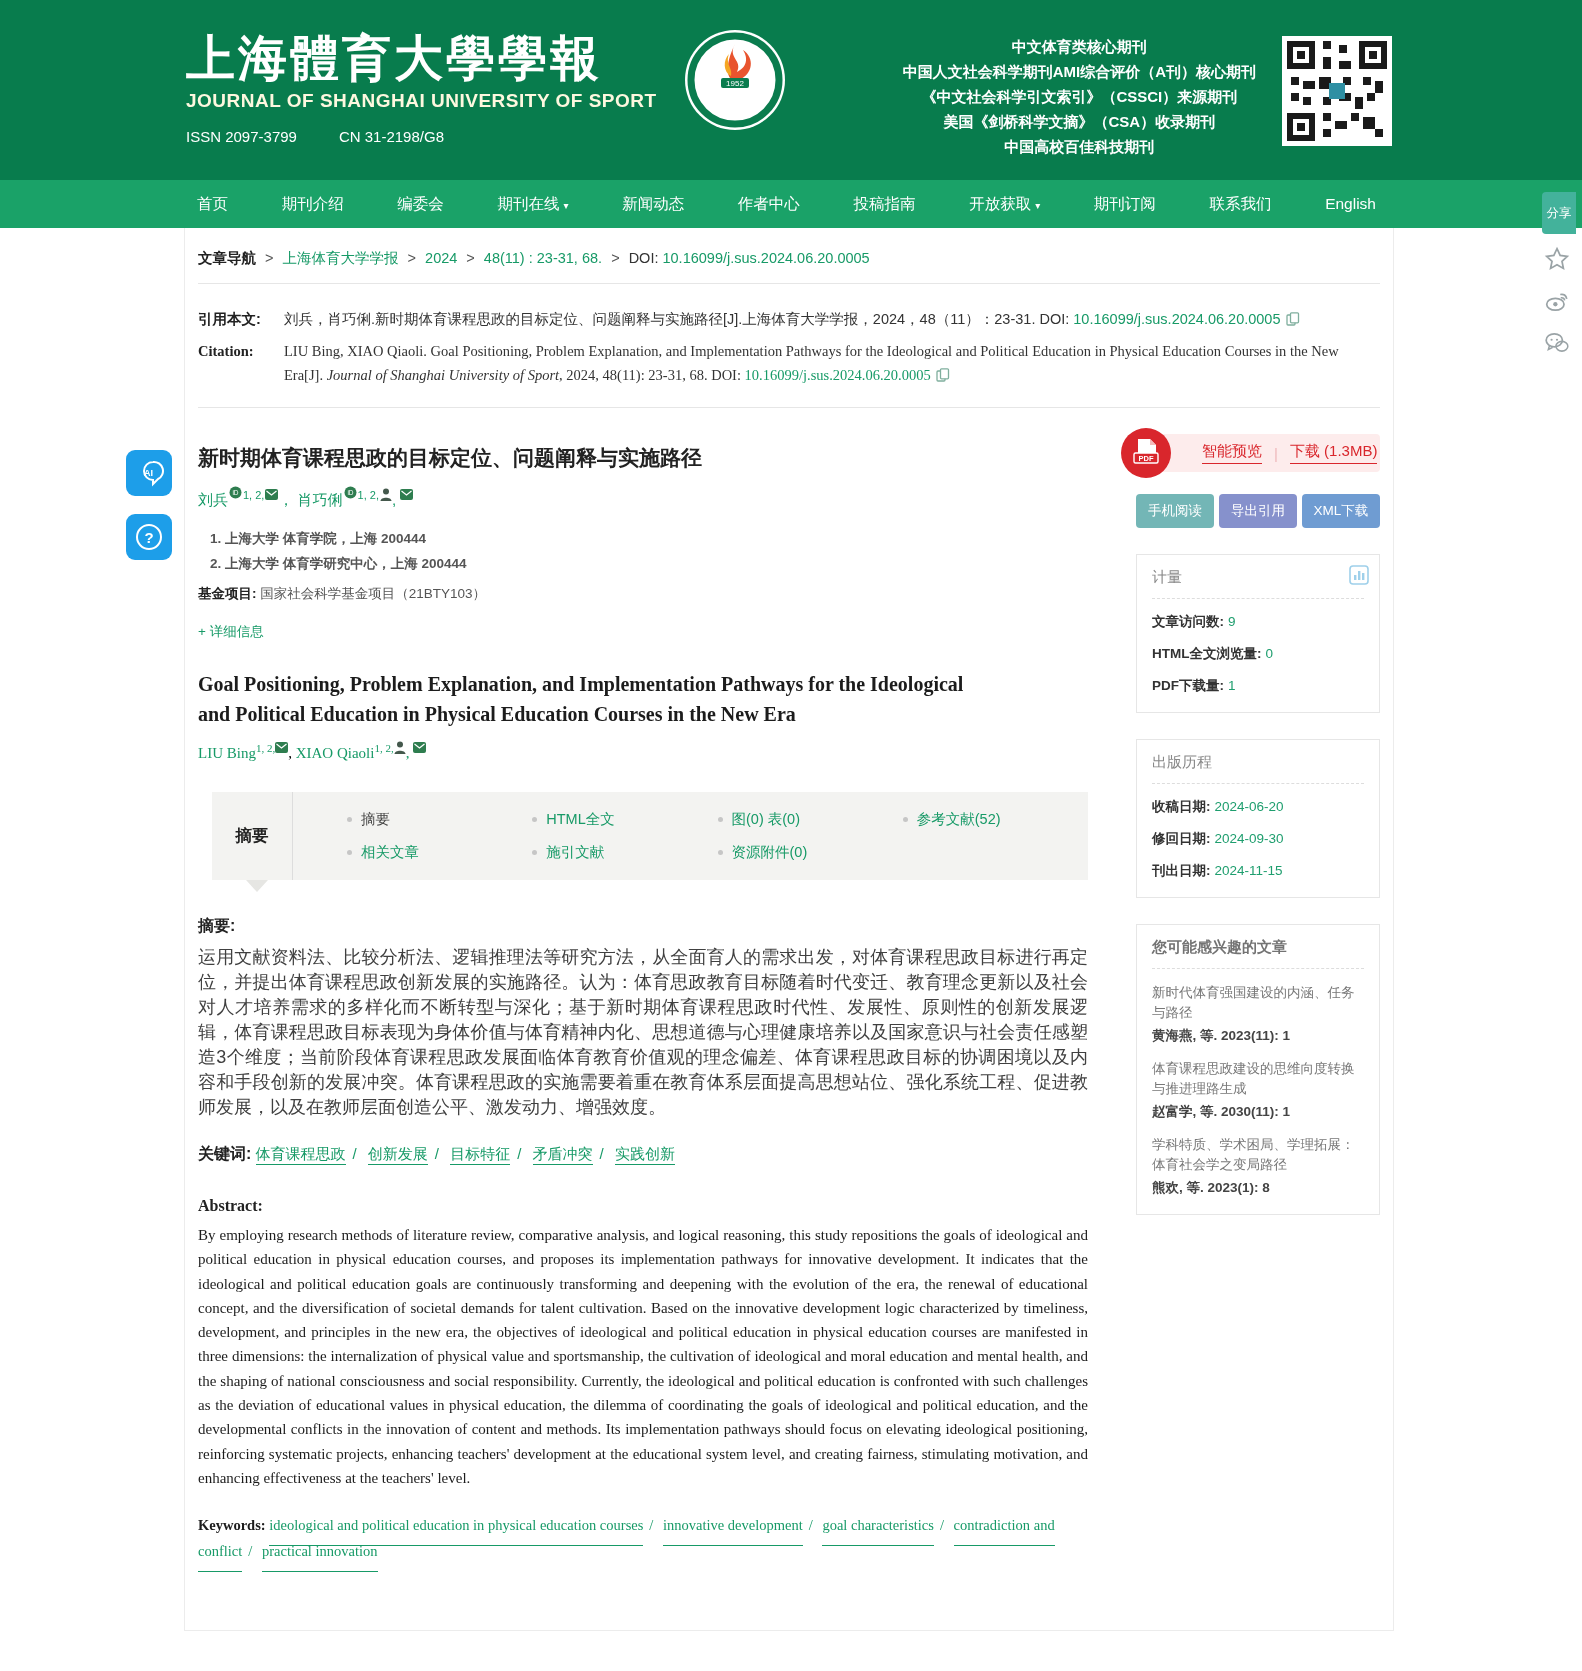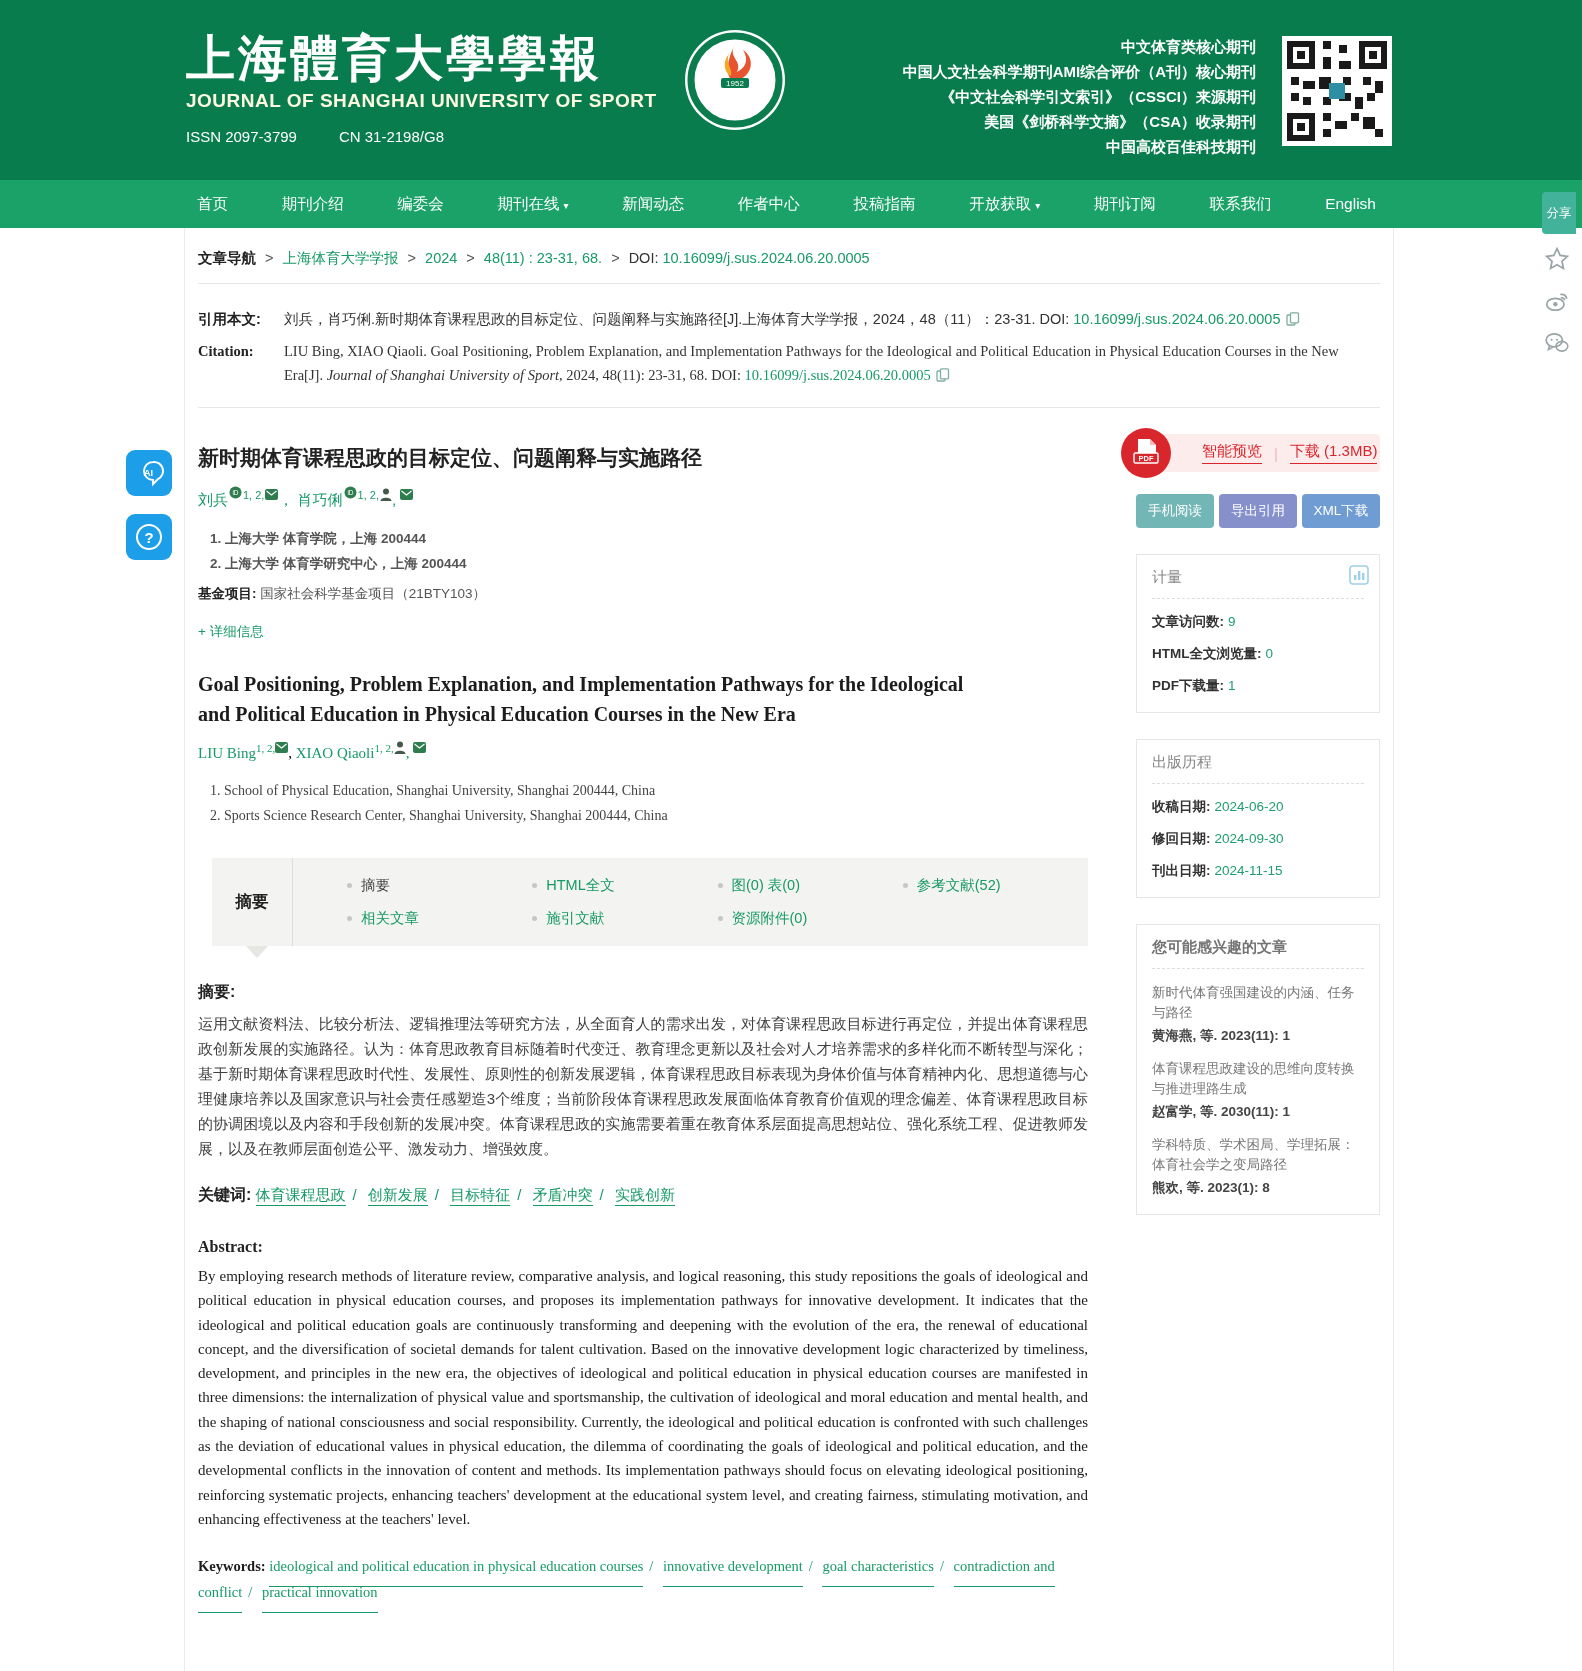--- a/index.html
+++ b/index.html
@@ -7,21 +7,21 @@
   .serif{font-family:"Liberation Serif","DejaVu Serif",serif;}
   a{text-decoration:none;cursor:pointer;}
   
   .site-header{background:#087c4d;height:180px;box-sizing:border-box;display:flex;align-items:flex-start;padding:0 190px 0 186px;}
   .logo-block{margin-top:30px;}
   .logo-cn{font-size:49px;font-weight:bold;color:#fff;letter-spacing:3px;line-height:56px;font-family:"DejaVu Serif","Liberation Serif",serif;}
   .logo-en{font-size:19px;font-weight:bold;color:#fdf8df;letter-spacing:.5px;margin-top:4px;}
   .issn-line{color:#fff;font-size:15px;margin-top:16px;}
   .issn-line span{margin-right:42px;}
   .seal{margin:28px 0 0 26px;}
-  .accolades{margin-left:auto;text-align:right;margin-top:34px;color:#fff;font-size:15px;font-weight:bold;line-height:25px;}
+  .accolades{margin-left:auto;text-align:center;margin-top:34px;color:#fff;font-size:15px;font-weight:bold;line-height:25px;}
   .qr-wrap{margin:36px 0 0 26px;background:#fff;padding:5px;width:100px;height:100px;}
   
   .main-nav{background:#1aa268;height:48px;display:flex;align-items:center;justify-content:space-between;padding:0 206px 0 197px;}
   .nav-item{color:#fff;font-size:15.5px;white-space:nowrap;}
   .nav-item .caret{font-size:10px;margin-left:4px;}
   
   .container-box{margin-left:184px;width:1210px;box-sizing:border-box;border:1px solid #ececec;border-top:none;padding:0 13px;min-height:1263px;}
   .breadcrumb{padding:21px 0 15px;font-size:14.5px;color:#333;border-bottom:1px solid #e6e6e6;}
   .breadcrumb .bc-label{font-weight:bold;color:#222;}
   .breadcrumb a{color:#179a67;}
@@ -54,21 +54,21 @@
   .tab-label{width:80px;border-right:1px solid #ddd;display:flex;align-items:center;justify-content:center;font-weight:bold;font-size:16.5px;color:#222;flex:none;}
   .tab-caret{position:absolute;left:34px;bottom:-12px;width:0;height:0;border-left:11px solid transparent;border-right:11px solid transparent;border-top:12px solid #e6e6e3;}
   .tab-items{flex:1;display:grid;grid-template-columns:repeat(4,1fr);padding:17px 0 17px 54px;row-gap:14px;align-content:center;}
   .tab-item{font-size:14.5px;display:flex;align-items:center;}
   .tab-item .dot{width:5px;height:5px;border-radius:50%;background:#c6c6c6;margin-right:9px;flex:none;}
   .tab-item a{color:#179a67;}
   .tab-item.current a{color:#444;}
   
   .abs-label{font-size:16px;font-weight:bold;color:#222;}
   .abs-cn{margin-top:36px;}
-  .abs-cn p{margin:8px 0 0;font-size:15px;line-height:25px;color:#404040;text-align:justify;}
+  .abs-cn p{margin:8px 0 0;font-size:18px;line-height:25px;color:#404040;text-align:justify;}
   .kw-line{margin-top:24px;font-size:15px;color:#222;}
   .kw-line b{font-size:16px;}
   .kw-line a{color:#179a67;border-bottom:1px solid #179a67;padding-bottom:2px;}
   .kw-line .ksep{color:#179a67;margin:0 7px;}
   .abs-en{margin-top:32px;}
   .abs-en p{margin:8px 0 0;font-size:15px;line-height:1.62;color:#1c1c1c;text-align:justify;}
   .kw-en{margin-top:22px;font-size:14.5px;line-height:26px;color:#1c1c1c;padding-bottom:66px;}
   .kw-en a{color:#179a67;border-bottom:1px solid #179a67;padding-bottom:12px;}
   .kw-en .ksep{color:#179a67;margin:0 6px;}
   
@@ -267,24 +267,20 @@
               </svg></span><span>,  </span>
           <a class="au-name">XIAO Qiaoli</a><sup>1, 2,</sup><span><svg width="12" height="13" viewBox="0 0 12 13" style="vertical-align:4px;">
                 <circle cx="6" cy="3.5" r="3" fill="#44584c"></circle>
                 <path d="M0.5 13 C0.5 8.5 11.5 8.5 11.5 13 Z" fill="#44584c"></path>
               </svg></span><span style="color:#179a67">,</span> <span><svg width="13" height="11" viewBox="0 0 13 11" style="vertical-align:5px;">
                 <rect width="13" height="11" rx="2" fill="#2e7d4f"></rect>
                 <path d="M1.5 2 L6.5 6 L11.5 2" fill="none" stroke="#fff" stroke-width="1.2"></path>
               </svg></span>
         </div>
 
-        <div class="affil-list-en serif">
-          <div>1.   School of Physical Education, Shanghai University, Shanghai 200444, China</div>
-          <div>2.   Sports Science Research Center, Shanghai University, Shanghai 200444, China</div>
-        </div>
 
         
         <div class="tabbox">
           <div class="tab-label">摘要</div>
           <div class="tab-caret"></div>
           <div class="tab-items">
             <div class="tab-item current">
                 <span class="dot"></span>
                 <a>摘要</a>
               </div>

